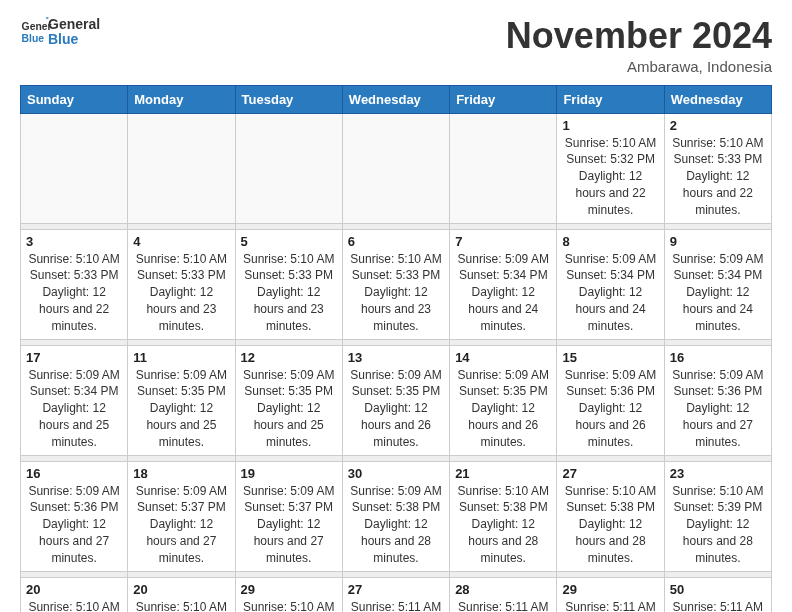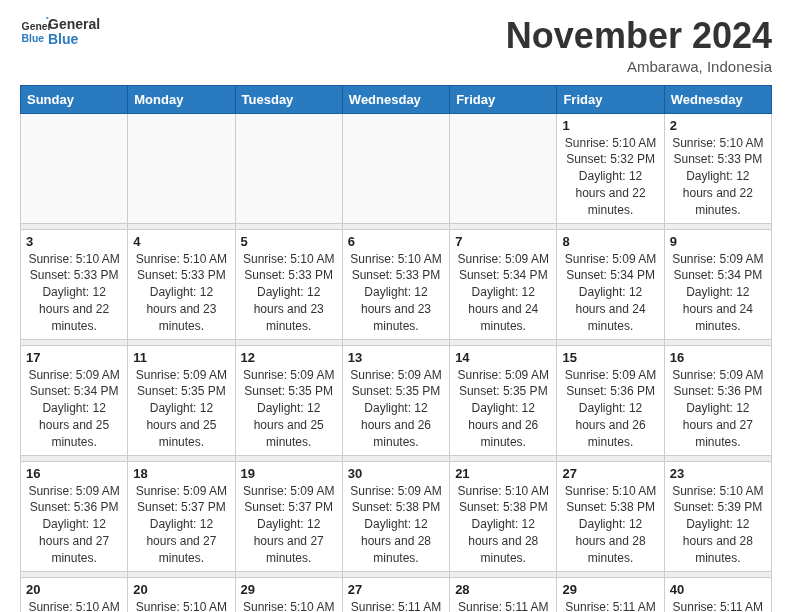--- a/index.html
+++ b/index.html
@@ -288,19 +288,19 @@
           </td>
           <td>
             <div class="day-num">28</div>
             <div class="day-info">Sunrise: 5:11 AM<br>Sunset: 5:41 PM<br>Daylight: 12 hours and 30 minutes.</div>
           </td>
           <td>
             <div class="day-num">29</div>
             <div class="day-info">Sunrise: 5:11 AM<br>Sunset: 5:41 PM<br>Daylight: 12 hours and 30 minutes.</div>
           </td>
           <td>
-            <div class="day-num">40</div>
+            <div class="day-num">50</div>
             <div class="day-info">Sunrise: 5:11 AM<br>Sunset: 5:42 PM<br>Daylight: 12 hours and 30 minutes.</div>
           </td>
         </tr>
       </tbody>
   </table>
 </div>
 
 </body></html>

